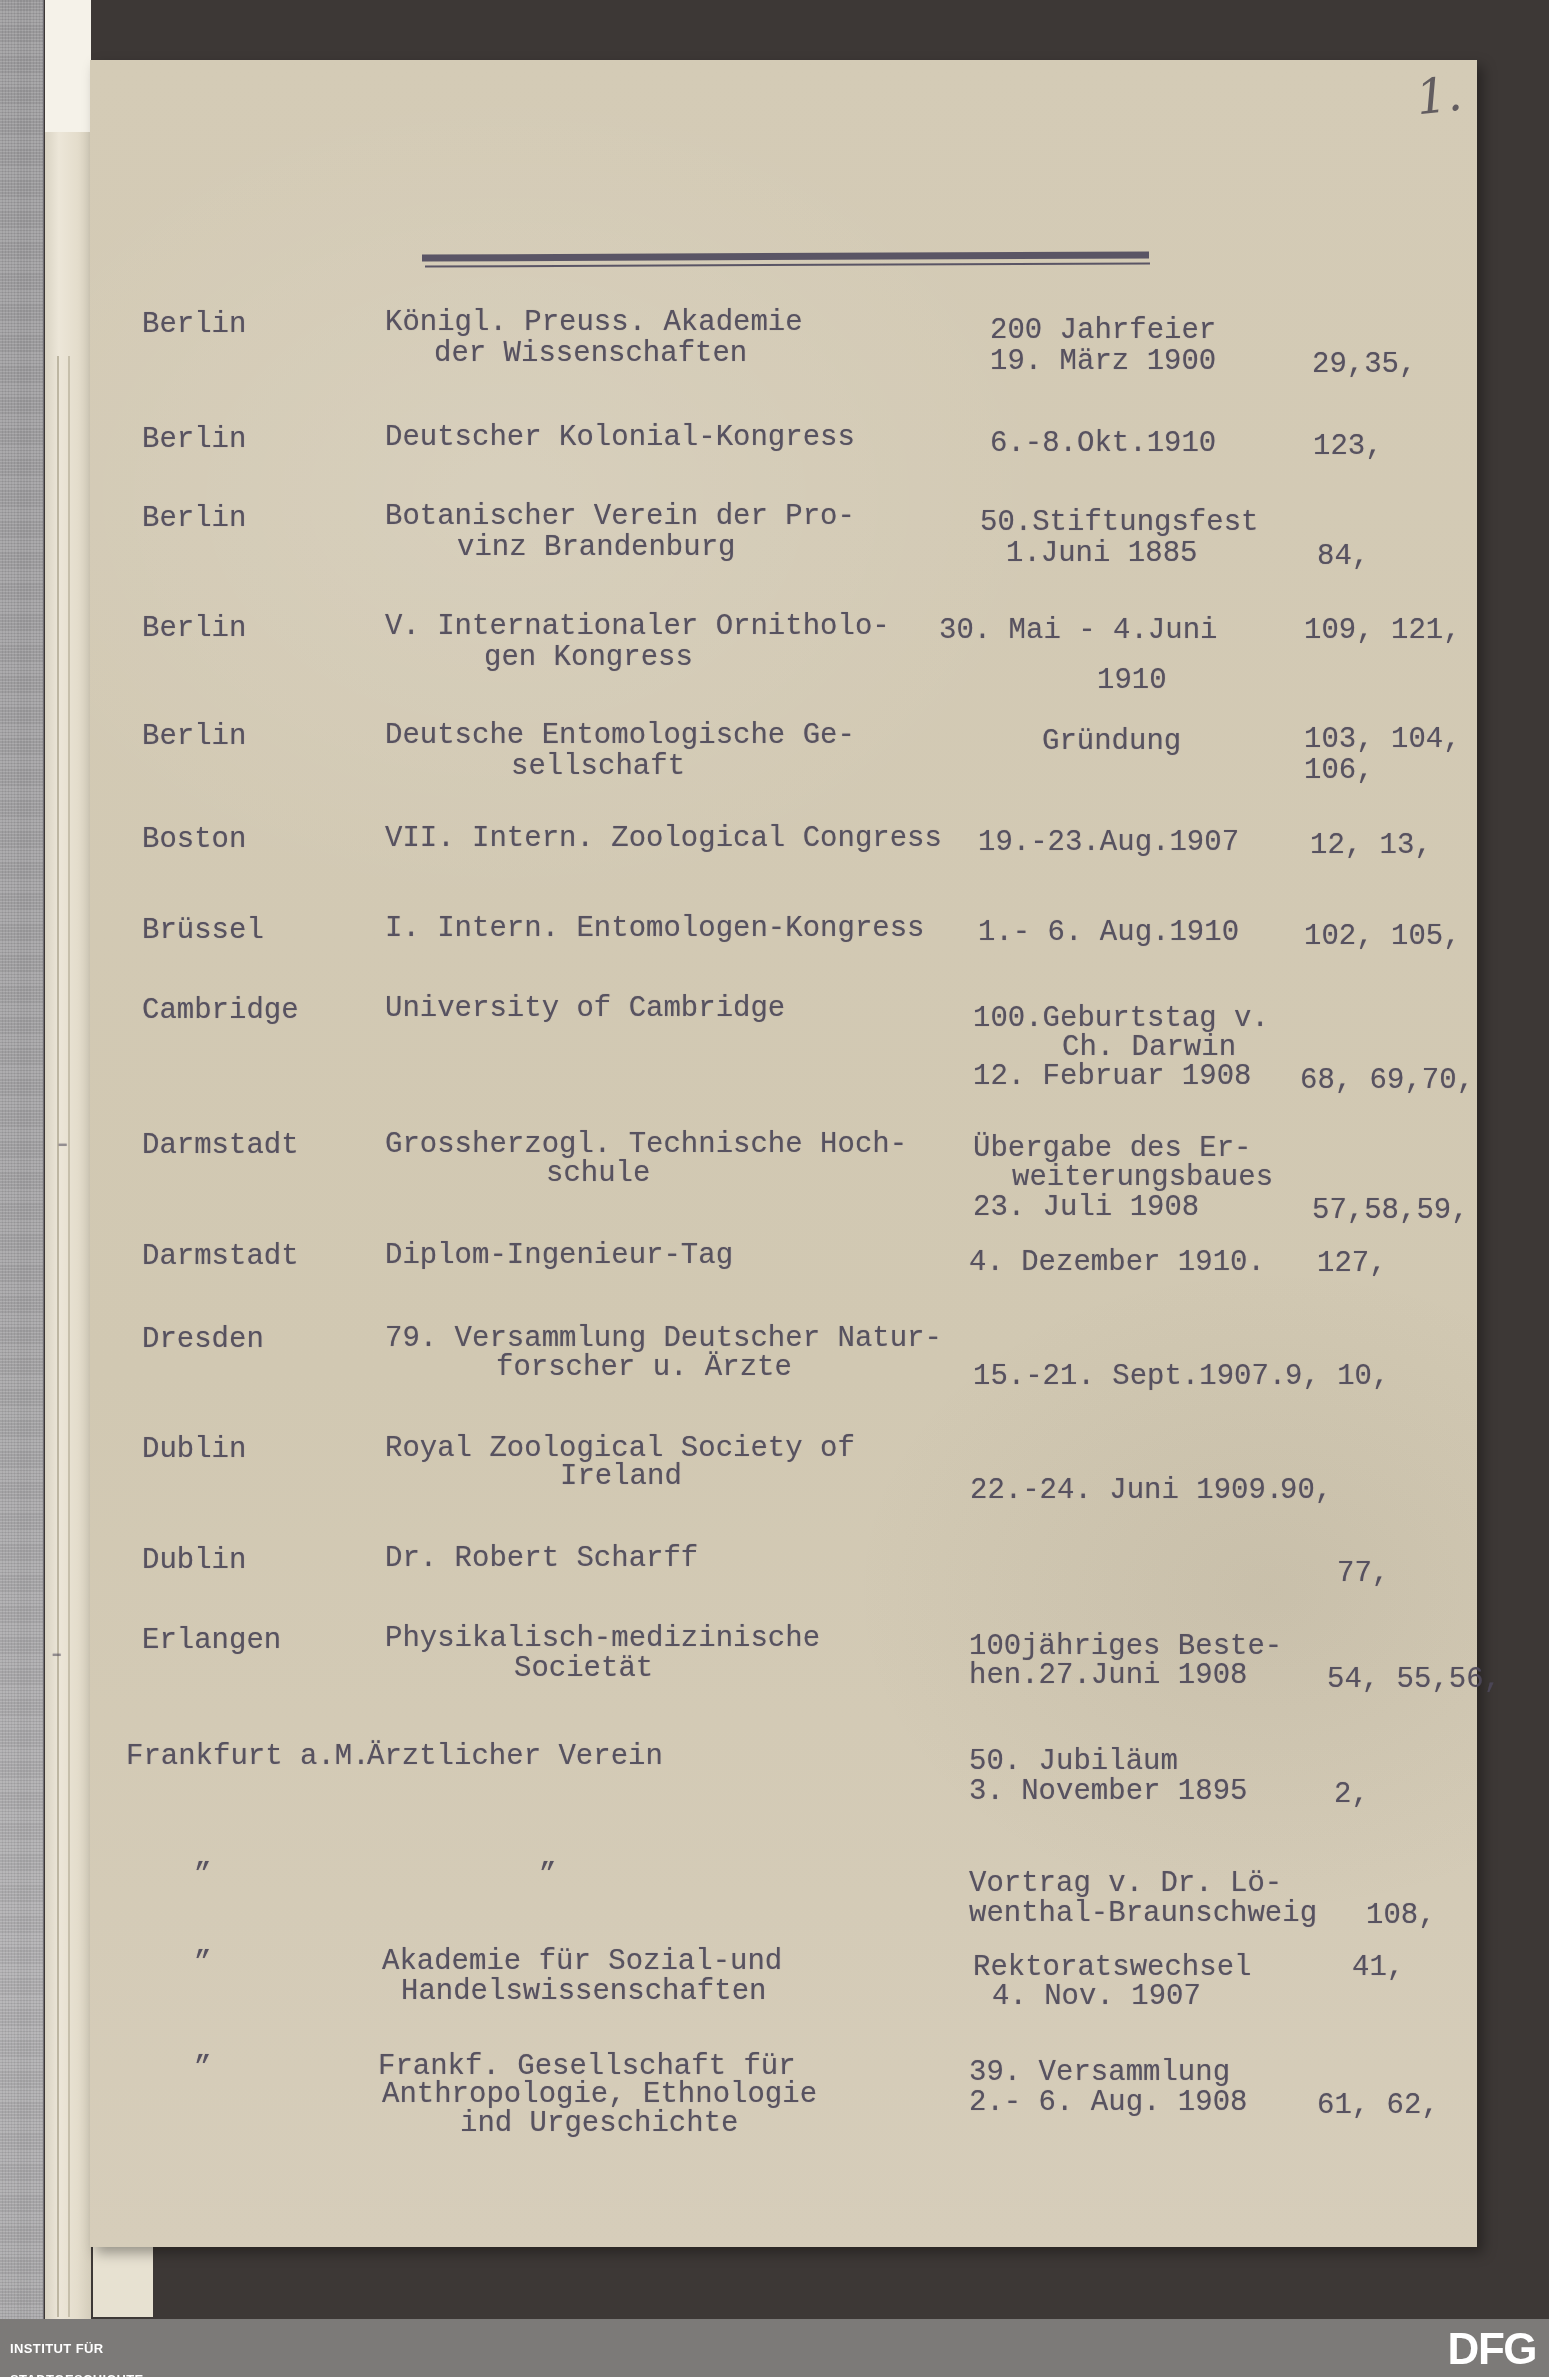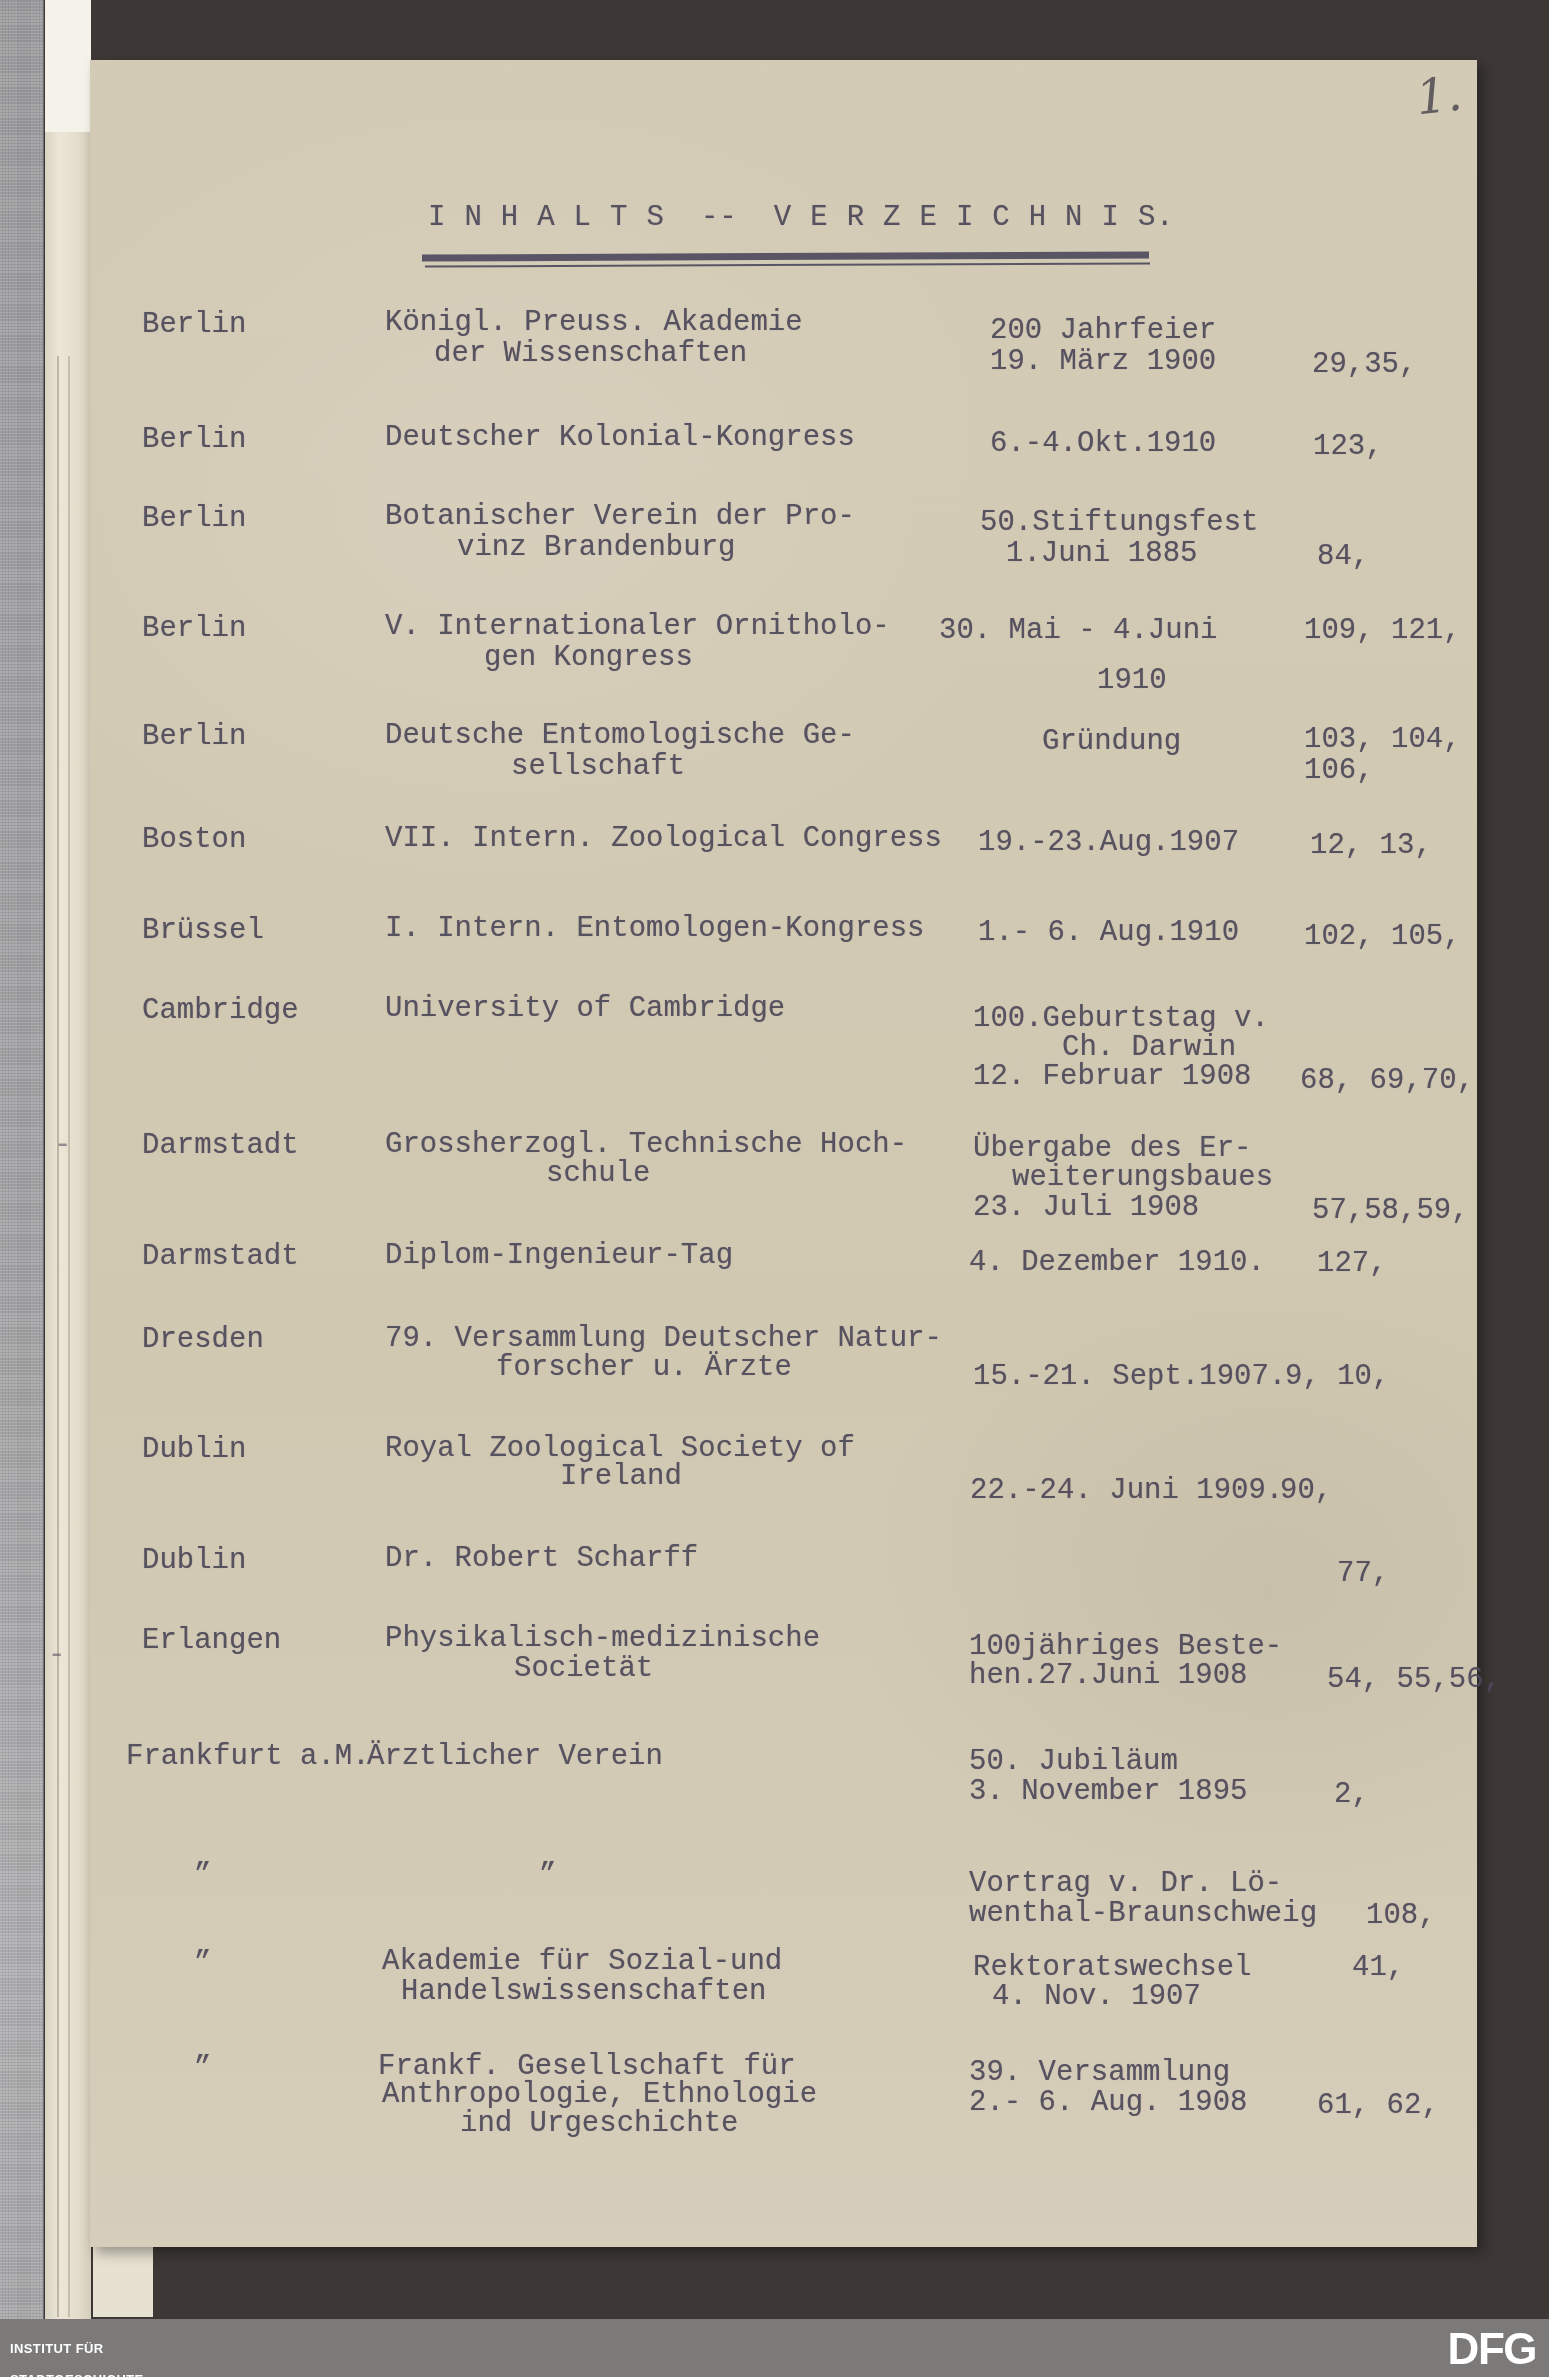--- a/index.html
+++ b/index.html
@@ -50,38 +50,37 @@
 
   <div class="fabric"></div>
   <div class="page-edges"></div>
   <div class="page-edges-top"></div>
   <div class="page-edges-bottom"></div>
 
   <div class="page"></div>
 
   <span class="hand" style="left:1416px;top:71px;">1.</span>
 
-  <span class="t" style="left:428px;top:203px;letter-spacing:0.8px;">I N H A L T S  --  V E R Z E I C H N I S.</span>
 
   <div class="rule" style="left:422px;top:253px;width:727px;height:7px;"></div>
   <div class="rule" style="left:425px;top:264px;width:725px;height:2.3px;"></div>
 
   <div id="rows">
       <div>
         <span class="t" style="left: 142px; top: 310px;">Berlin</span>
         <span class="t" style="left: 385px; top: 308px;">Königl. Preuss. Akademie</span>
         <span class="t" style="left: 434px; top: 339px;">der Wissenschaften</span>
         <span class="t" style="left: 990px; top: 316px;">200 Jahrfeier</span>
         <span class="t" style="left: 990px; top: 347px;">19. März 1900</span>
         <span class="t" style="left: 1312px; top: 350px;">29,35,</span>
       </div>
       <div>
         <span class="t" style="left: 142px; top: 425px;">Berlin</span>
         <span class="t" style="left: 385px; top: 423px;">Deutscher Kolonial-Kongress</span>
-        <span class="t" style="left: 990px; top: 429px;">6.-4.Okt.1910</span>
+        <span class="t" style="left: 990px; top: 429px;">6.-8.Okt.1910</span>
         <span class="t" style="left: 1313px; top: 432px;">123,</span>
       </div>
       <div>
         <span class="t" style="left: 142px; top: 504px;">Berlin</span>
         <span class="t" style="left: 385px; top: 502px;">Botanischer Verein der Pro-</span>
         <span class="t" style="left: 457px; top: 533px;">vinz Brandenburg</span>
         <span class="t" style="left: 980px; top: 508px;">50.Stiftungsfest</span>
         <span class="t" style="left: 1006px; top: 539px;">1.Juni 1885</span>
         <span class="t" style="left: 1317px; top: 542px;">84,</span>
       </div>

